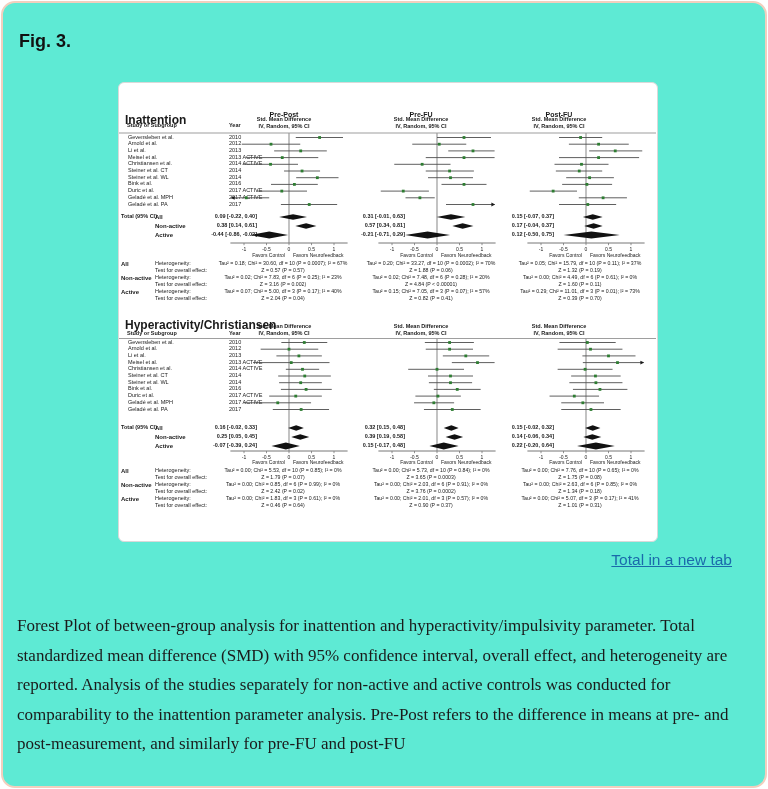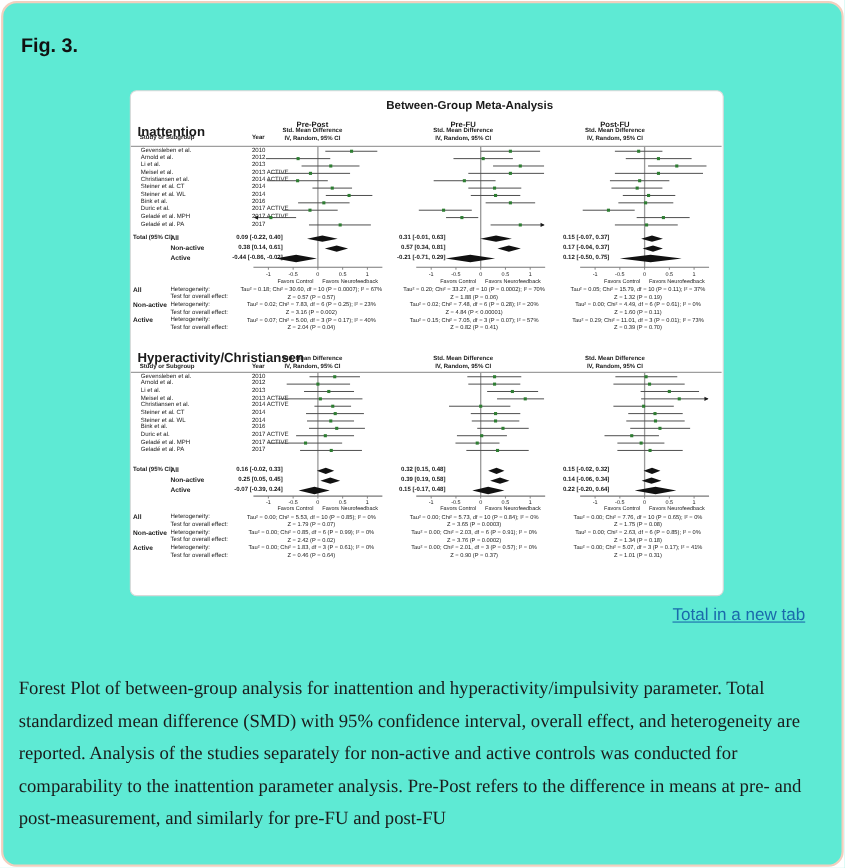--- a/index.html
+++ b/index.html
@@ -27,21 +27,20 @@
   .oplot text{font-family:"Liberation Sans",sans-serif;fill:#222;}
   .o-tick{font-size:5px;}
   .o-fav{font-size:5px;}
 </style>
 </head>
 <body>
 
 <div class="page">
   <div class="fig-label">Fig. 3.</div>
   <div class="figure-card">
-    <span class="fx o-title">Between-Group Meta-Analysis</span>
   <div class="outcome" style="top: 26px; height: 200px;">
         <span class="fx o-name" style="left: 6px; top: 11px;">Inattention</span>
         <span class="fx o-col" style="left: 105px; top: 5px; width: 120px; text-align: center;">Pre-Post</span>
         <span class="fx o-sub" style="left: 105px; top: 11px; width: 120px; text-align: center;">Std. Mean Difference</span>
         <span class="fx o-sub" style="left: 105px; top: 18px; width: 120px; text-align: center;">IV, Random, 95% CI</span>
         <span class="fx o-col" style="left: 242px; top: 5px; width: 120px; text-align: center;">Pre-FU</span>
         <span class="fx o-sub" style="left: 242px; top: 11px; width: 120px; text-align: center;">Std. Mean Difference</span>
         <span class="fx o-sub" style="left: 242px; top: 18px; width: 120px; text-align: center;">IV, Random, 95% CI</span>
         <span class="fx o-col" style="left: 380px; top: 5px; width: 120px; text-align: center;">Post-FU</span>
         <span class="fx o-sub" style="left: 380px; top: 11px; width: 120px; text-align: center;">Std. Mean Difference</span>

